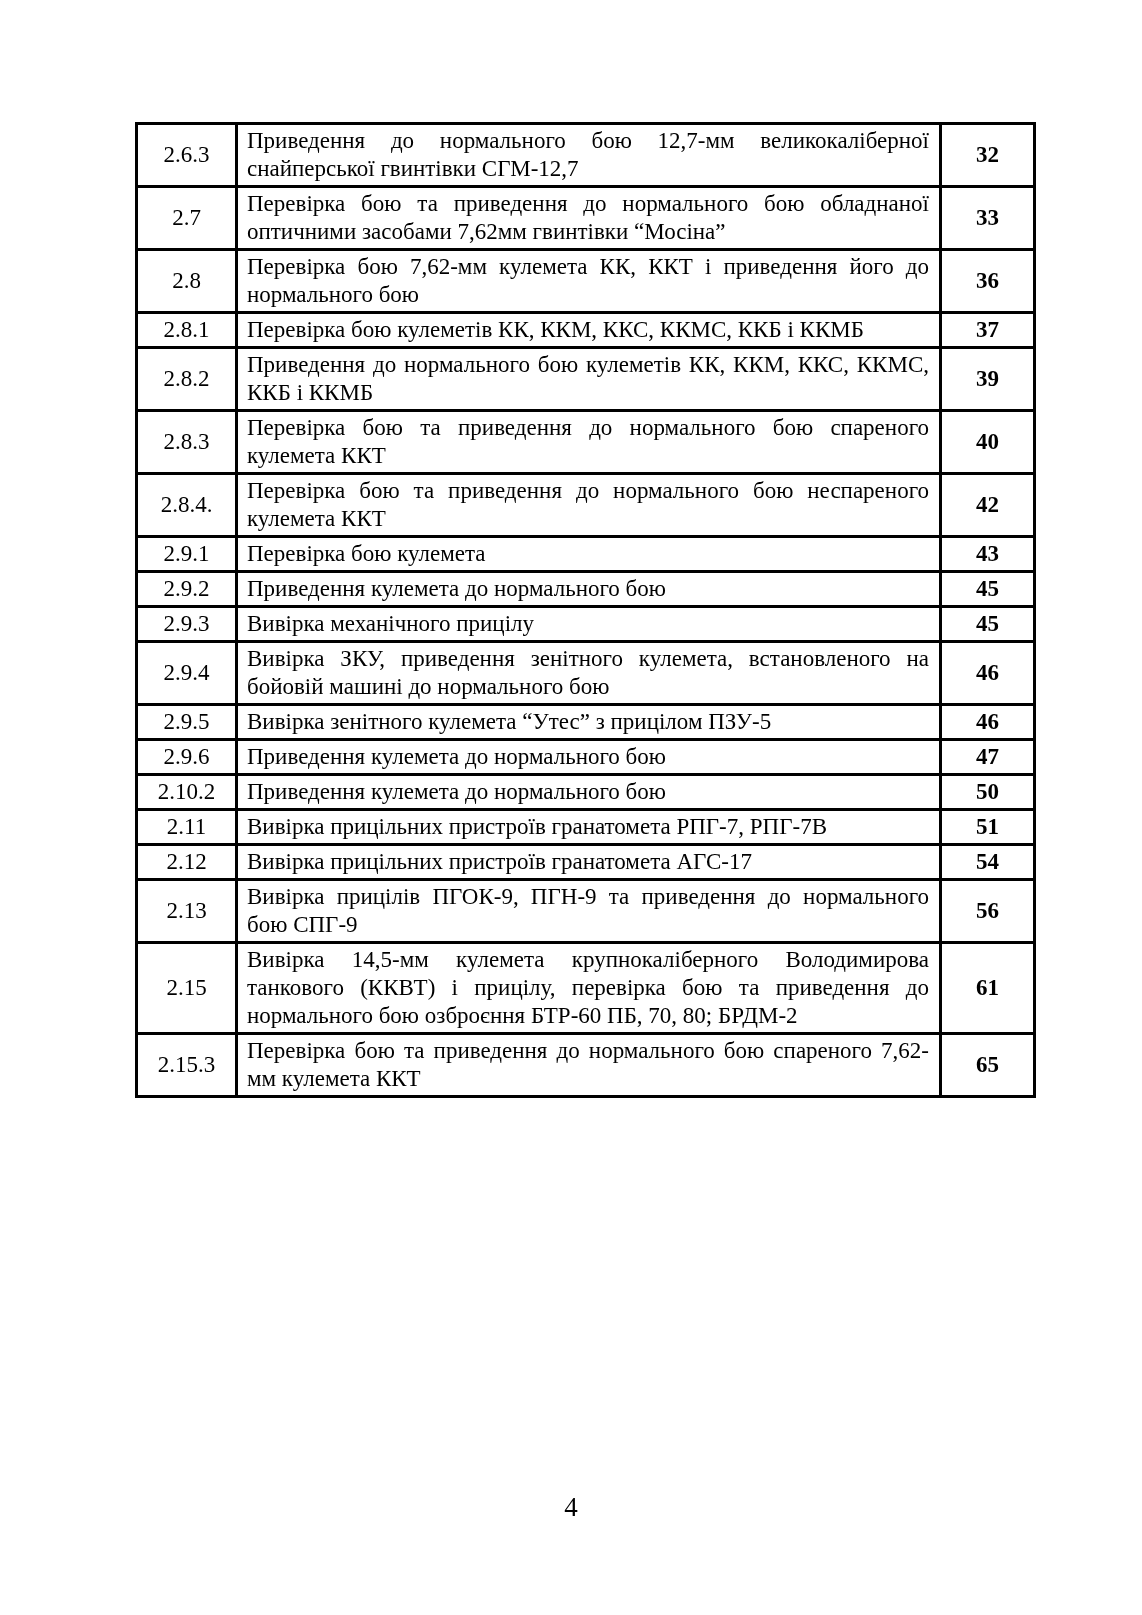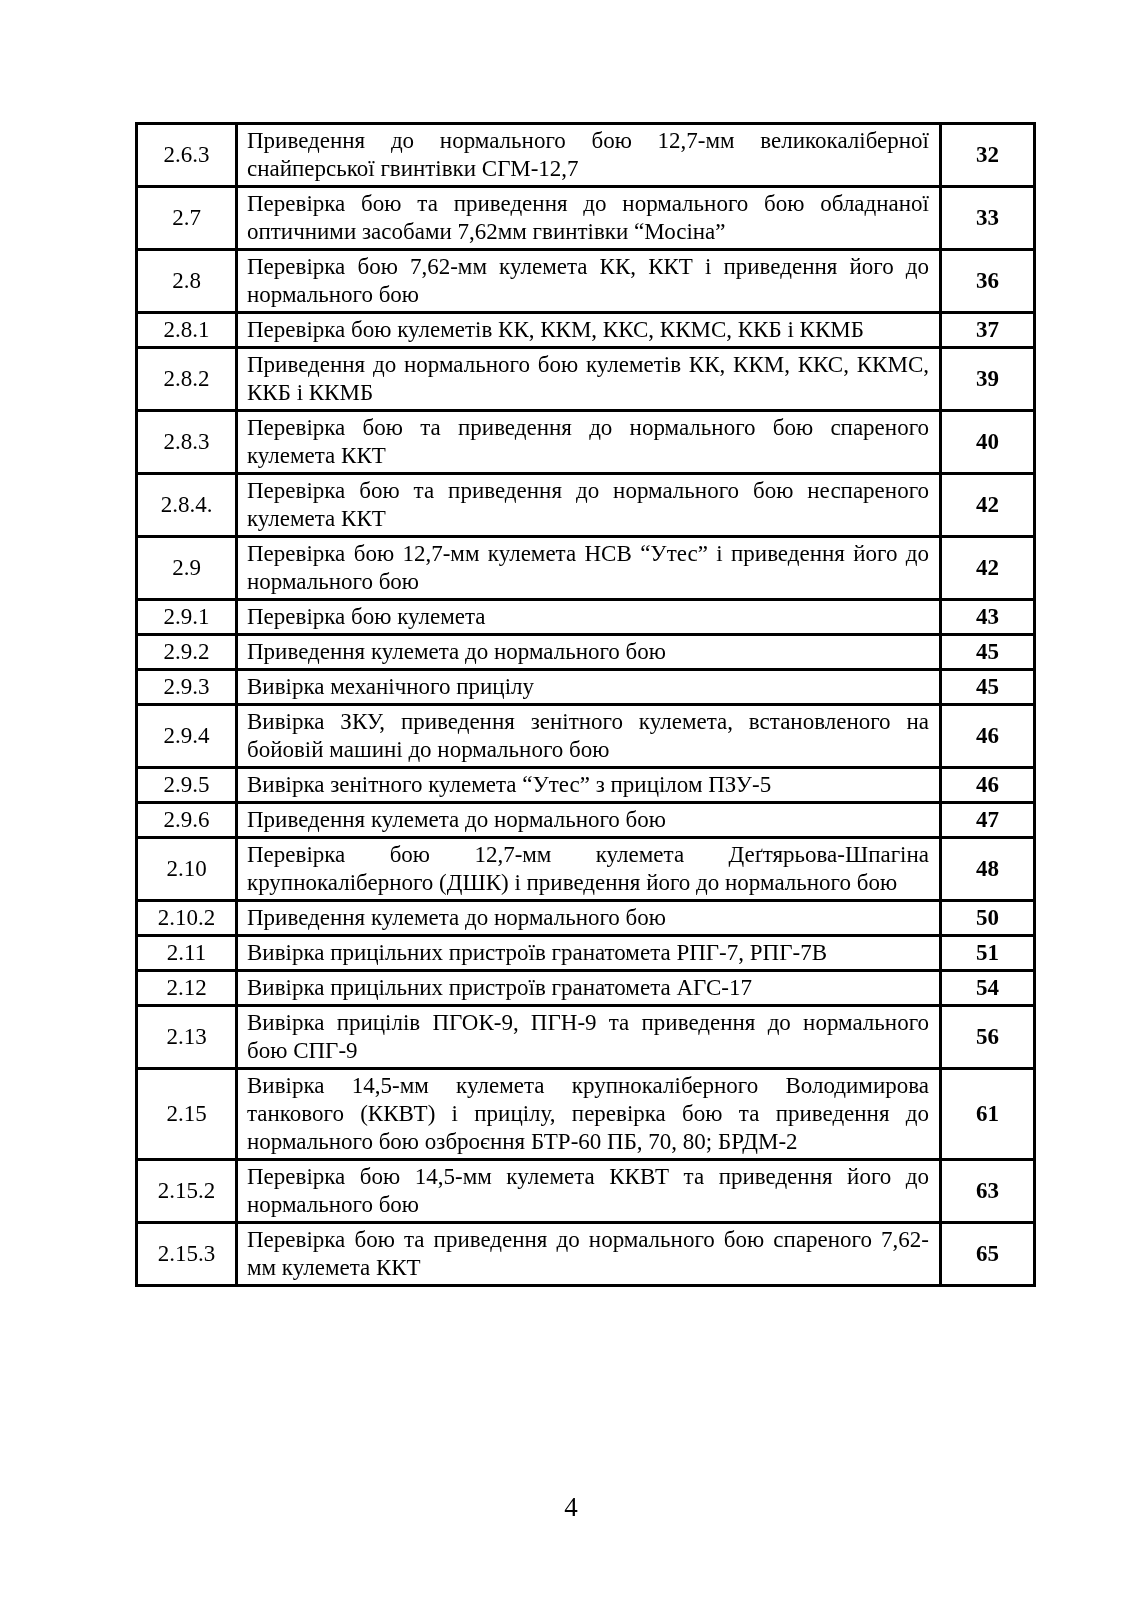--- a/index.html
+++ b/index.html
@@ -101,25 +101,20 @@
     <td class="col-title">Перевірка бою та приведення до нормального бою спареного кулемета ККТ</td>
     <td class="col-page">40</td>
   </tr>
 
   <tr>
     <td class="col-num">2.8.4.</td>
     <td class="col-title">Перевірка бою та приведення до нормального бою неспареного кулемета ККТ</td>
     <td class="col-page">42</td>
   </tr>
 
-  <tr>
-    <td class="col-num">2.9</td>
-    <td class="col-title">Перевірка бою 12,7-мм кулемета НСВ “Утес” і приведення його до нормального бою</td>
-    <td class="col-page">42</td>
-  </tr>
 
   <tr>
     <td class="col-num">2.9.1</td>
     <td class="col-title">Перевірка бою кулемета</td>
     <td class="col-page">43</td>
   </tr>
 
   <tr>
     <td class="col-num">2.9.2</td>
     <td class="col-title">Приведення кулемета до нормального бою</td>
@@ -143,25 +138,20 @@
     <td class="col-title">Вивірка зенітного кулемета “Утес” з прицілом ПЗУ-5</td>
     <td class="col-page">46</td>
   </tr>
 
   <tr>
     <td class="col-num">2.9.6</td>
     <td class="col-title">Приведення кулемета до нормального бою</td>
     <td class="col-page">47</td>
   </tr>
 
-  <tr>
-    <td class="col-num">2.10</td>
-    <td class="col-title">Перевірка бою 12,7-мм кулемета Деґтярьова-Шпагіна крупнокаліберного (ДШК) і приведення його до нормального бою</td>
-    <td class="col-page">48</td>
-  </tr>
 
 
   <tr>
     <td class="col-num">2.10.2</td>
     <td class="col-title">Приведення кулемета до нормального бою</td>
     <td class="col-page">50</td>
   </tr>
 
   <tr>
     <td class="col-num">2.11</td>
@@ -182,25 +172,20 @@
   </tr>
 
 
   <tr>
     <td class="col-num">2.15</td>
     <td class="col-title">Вивірка 14,5-мм кулемета крупнокаліберного Володимирова танкового (ККВТ) і прицілу, перевірка бою та приведення до нормального бою озброєння БТР-60 ПБ, 70, 80; БРДМ-2</td>
     <td class="col-page">61</td>
   </tr>
 
 
-  <tr>
-    <td class="col-num">2.15.2</td>
-    <td class="col-title">Перевірка бою 14,5-мм кулемета ККВТ та приведення його до нормального бою</td>
-    <td class="col-page">63</td>
-  </tr>
 
   <tr>
     <td class="col-num">2.15.3</td>
     <td class="col-title">Перевірка бою та приведення до нормального бою спареного 7,62-мм кулемета ККТ</td>
     <td class="col-page">65</td>
   </tr>
 </tbody>
   </table>
 
   <div class="footer-pagenum">4</div>

